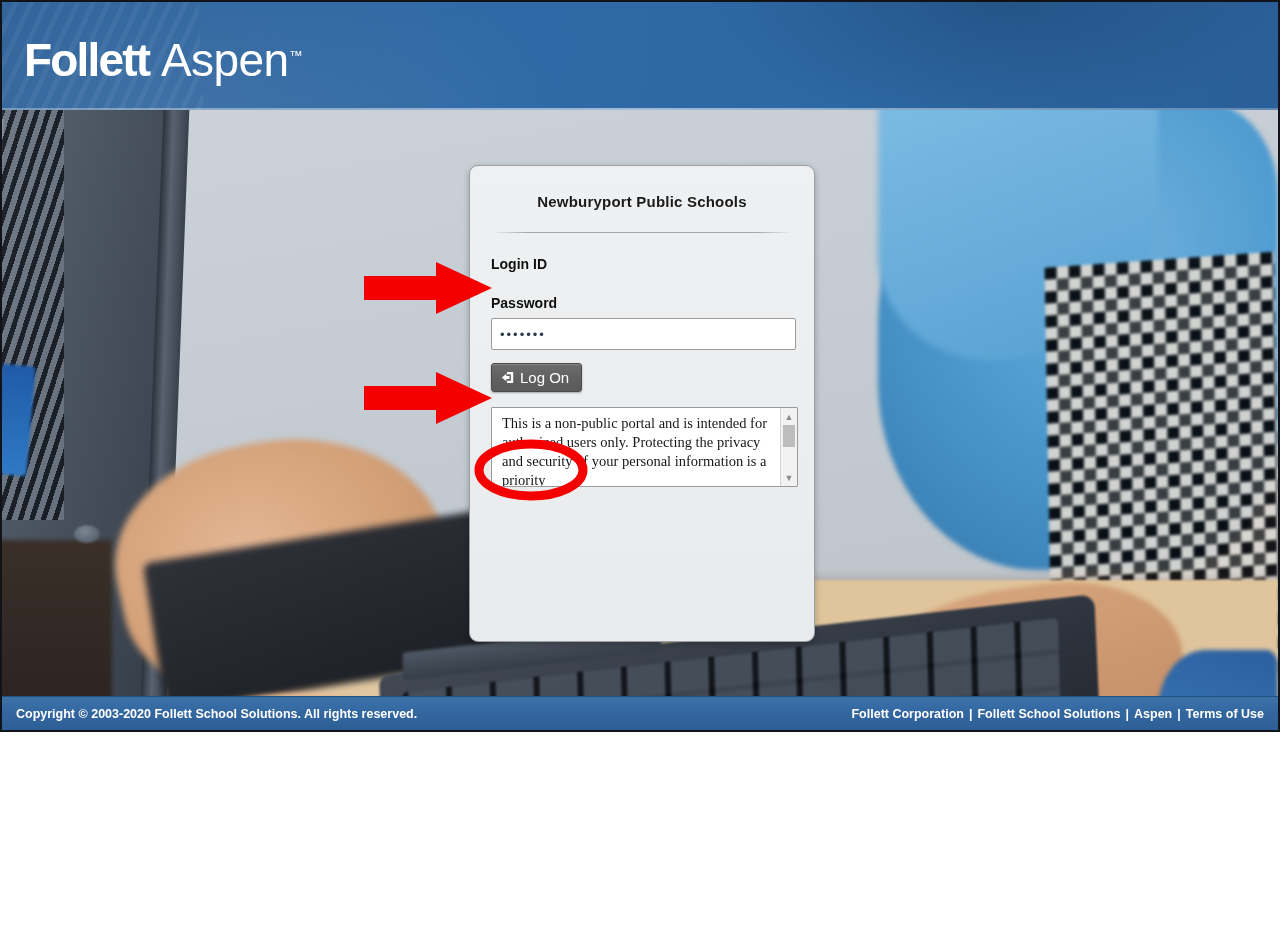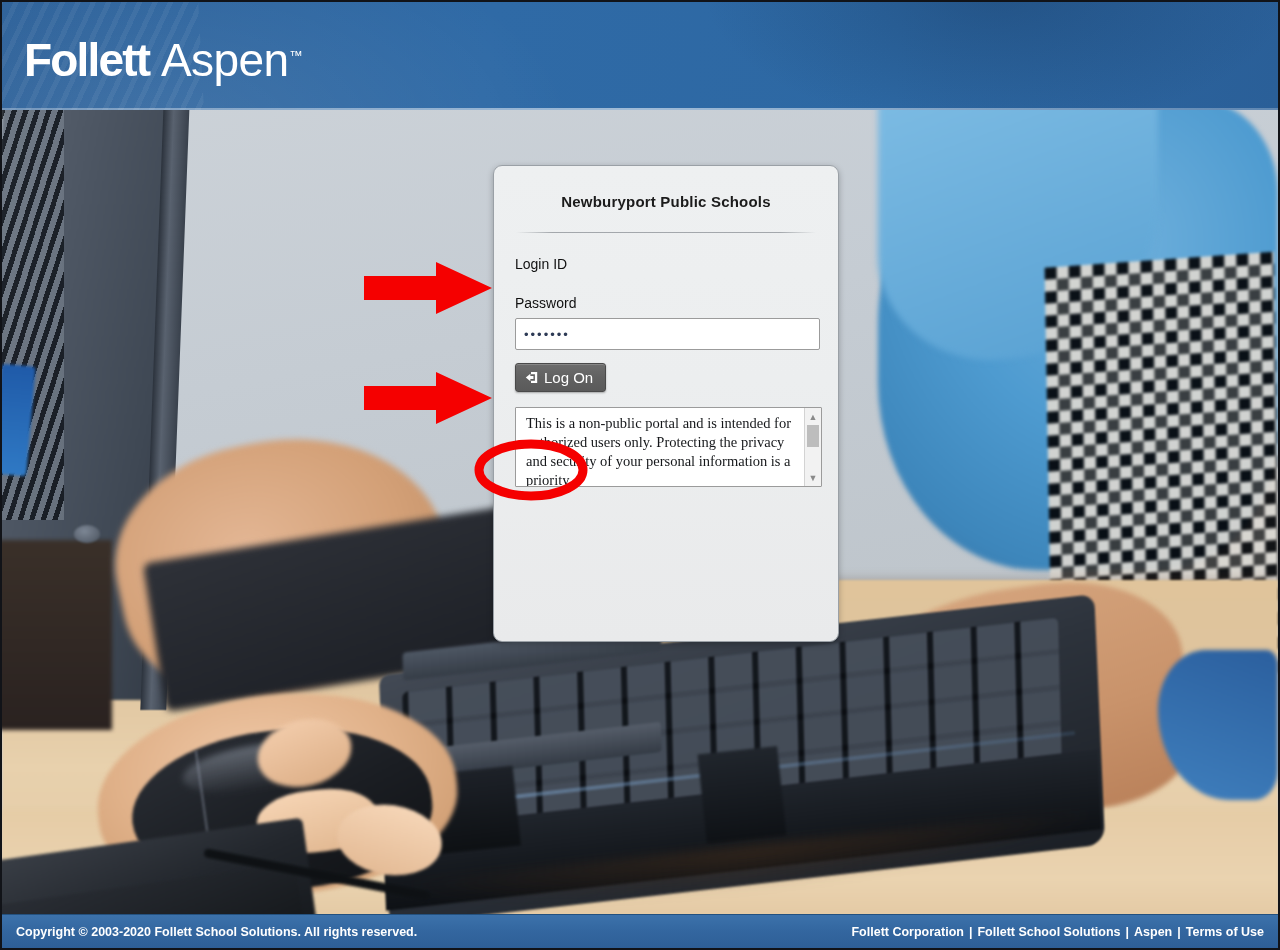--- a/index.html
+++ b/index.html
@@ -11,21 +11,21 @@
   body {
     width: 1280px;
     height: 950px;
     overflow: hidden;
     font-family: "Liberation Sans", sans-serif;
   }
 
   #page {
     position: relative;
     width: 1280px;
-    height: 950px;
+    height: 732px;
     box-sizing: border-box;
     border: 2px solid #111318;
     overflow: hidden;
     background: #1d4ed8;
   }
 
   
   #header {
     position: absolute;
     left: 0; top: 0;
@@ -351,40 +351,39 @@
     position: absolute;
     left: 467px;
     top: 163px;
     width: 346px;
     height: 477px;
     box-sizing: border-box;
     background: linear-gradient(180deg, #eef0f1 0%, #eceeef 45%, #e9eaeb 100%);
     border: 1px solid #9aa0a6;
     border-radius: 9px;
     box-shadow: 0 2px 6px rgba(0,0,0,0.25);
-    margin-left: 24px;
   }
   #panel-title {
     margin: 0;
     padding: 27px 18px 0 18px;
     text-align: center;
     font-size: 15px;
     font-weight: 700;
     color: #1b1b1b;
     letter-spacing: 0.2px;
   }
   #panel-divider {
     margin: 22px 22px 0 22px;
     height: 1px;
     background: linear-gradient(90deg, rgba(160,165,170,0.0), rgba(150,155,160,0.85) 12%, rgba(150,155,160,0.85) 88%, rgba(160,165,170,0.0));
   }
   .field-block { padding: 0 21px; }
   .field-label {
     font-size: 14px;
-    font-weight: 400;
+    font-weight: 700;
     color: #101010;
     margin: 23px 0 7px 0;
   }
   .text-input {
     box-sizing: border-box;
     display: block;
     width: 305px;
     height: 32px;
     padding: 4px 8px;
     font-family: "Liberation Sans", sans-serif;

